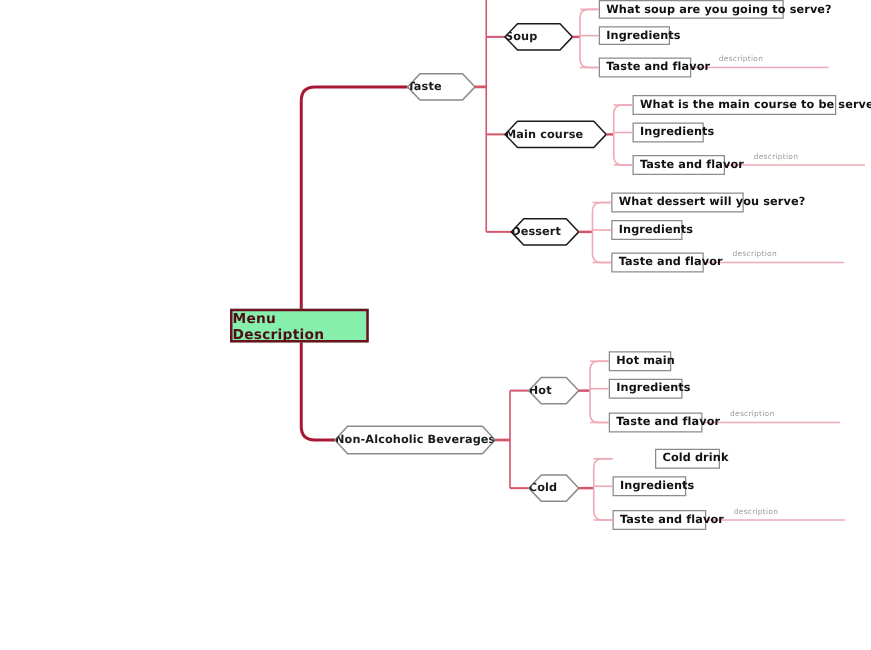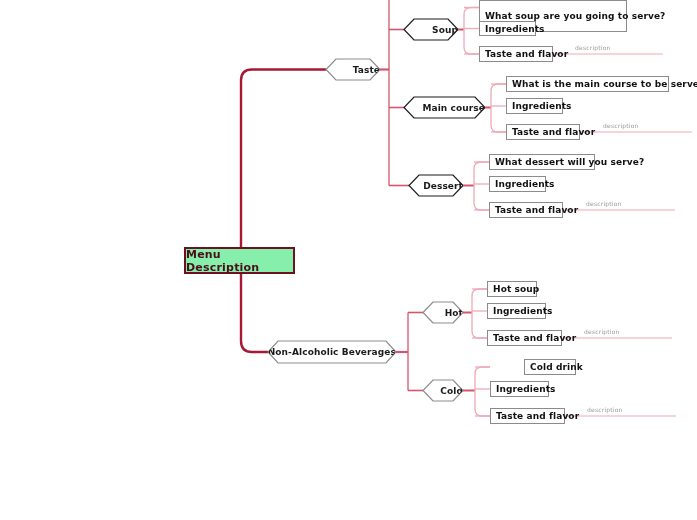--- a/index.html
+++ b/index.html
@@ -12,21 +12,21 @@
   .root-node{
     position:absolute;box-sizing:border-box;
     background:#e7c3c9;border:2px solid #6d1020;
     display:flex;align-items:center;justify-content:center;
     font-size:11px;font-weight:bold;color:#4d0d18;letter-spacing:.2px;
   }
 
   
   .hex{
     position:absolute;box-sizing:border-box;
-    display:flex;align-items:center;justify-content:flex-end;
+    display:flex;align-items:center;justify-content:flex-start;
     font-size:9px;font-weight:bold;color:#1a1a1a;
     background:#ffffff;
     clip-path:polygon(10px 0,calc(100% - 10px) 0,100% 50%,calc(100% - 10px) 100%,10px 100%,0 50%);
     letter-spacing:.1px;white-space:nowrap;
   }
 
   
   .leaf{
     position:absolute;box-sizing:border-box;
     background:#ffffff;border:1px solid #8b8b8b;
@@ -100,21 +100,21 @@
   <div id="nodes">
       <div class="root-node" style="left: 184px; top: 247px; width: 111px; height: 27px; background: #86efac; border-color: rgb(109, 16, 32);">
         <span>Menu Description</span>
       </div>
       <div class="hex" style="left: 326px; top: 59px; width: 54px; height: 21px; background: transparent;">
         <span>Taste</span>
       </div>
       <div class="hex" style="left: 404px; top: 19px; width: 54px; height: 21px; background: transparent;">
         <span>Soup</span>
       </div>
-      <div class="leaf" style="left: 479px; top: 0px; width: 148px; height: 32px; border-color: rgb(139, 139, 139);">
+      <div class="leaf" style="left: 479px; top: 0px; width: 148px; height: 15px; border-color: rgb(139, 139, 139);">
         <span>What soup are you going to serve?</span>
       </div>
       <div class="leaf" style="left: 479px; top: 21px; width: 57px; height: 15px; border-color: rgb(139, 139, 139);">
         <span>Ingredients</span>
       </div>
       <div class="leaf" style="left: 479px; top: 46px; width: 74px; height: 16px; border-color: rgb(139, 139, 139);">
         <span>Taste and flavor</span>
       </div>
       <div class="desc-label" style="left: 575px; top: 44px; color: rgb(154, 154, 154);">description</div>
       <div class="hex" style="left: 404px; top: 97px; width: 81px; height: 21px; background: transparent;">
@@ -143,21 +143,21 @@
         <span>Taste and flavor</span>
       </div>
       <div class="desc-label" style="left: 586px; top: 200px; color: rgb(154, 154, 154);">description</div>
       <div class="hex" style="left: 268px; top: 341px; width: 128px; height: 22px; background: transparent;">
         <span>Non-Alcoholic Beverages</span>
       </div>
       <div class="hex" style="left: 423px; top: 302px; width: 40px; height: 21px; background: transparent;">
         <span>Hot</span>
       </div>
       <div class="leaf" style="left: 487px; top: 281px; width: 50px; height: 16px; border-color: rgb(139, 139, 139);">
-        <span>Hot soup</span>
+        <span>Hot main</span>
       </div>
       <div class="leaf" style="left: 487px; top: 303px; width: 59px; height: 16px; border-color: rgb(139, 139, 139);">
         <span>Ingredients</span>
       </div>
       <div class="leaf" style="left: 487px; top: 330px; width: 75px; height: 16px; border-color: rgb(139, 139, 139);">
         <span>Taste and flavor</span>
       </div>
       <div class="desc-label" style="left: 584px; top: 328px; color: rgb(154, 154, 154);">description</div>
       <div class="hex" style="left: 423px; top: 380px; width: 40px; height: 21px; background: transparent;">
         <span>Cold</span>

